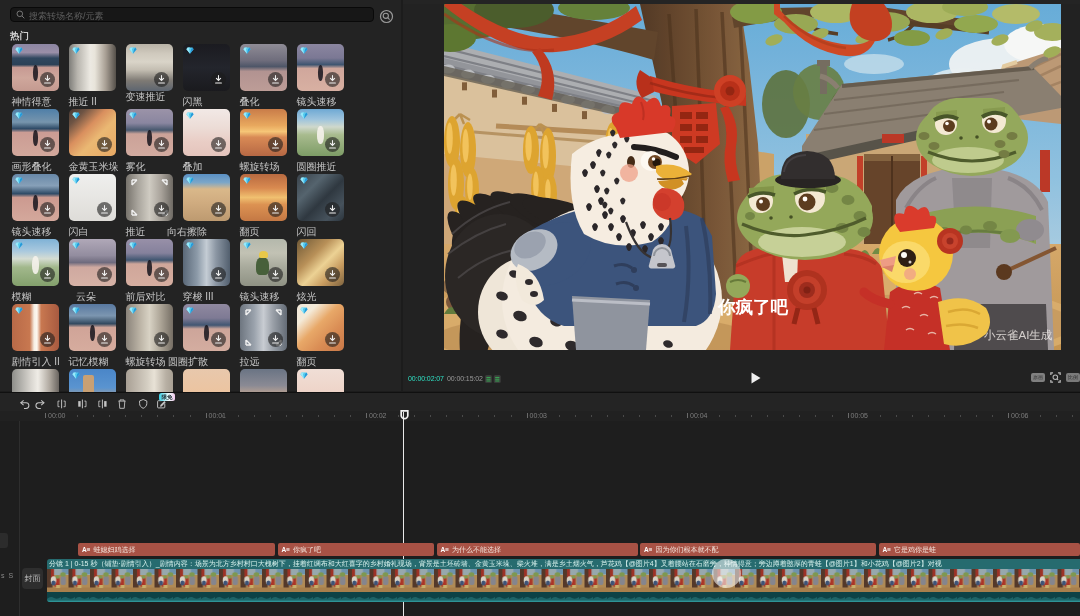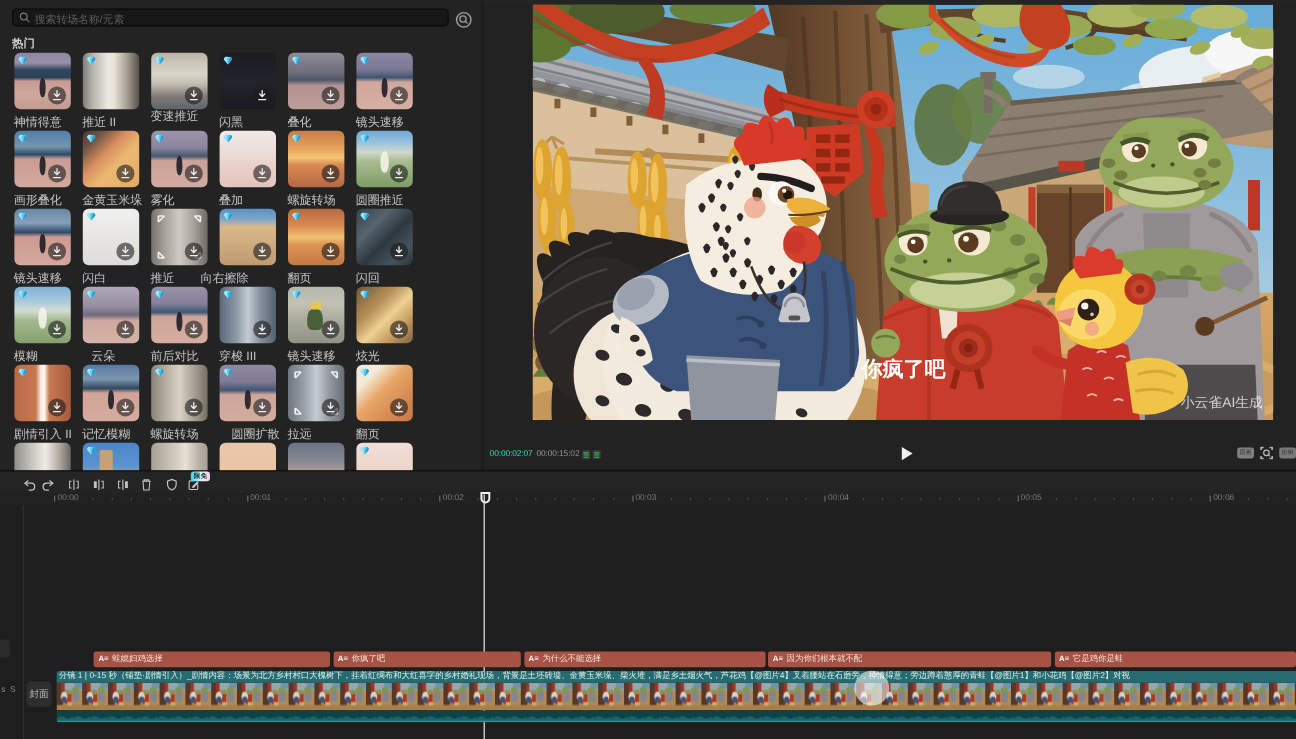--- a/index.html
+++ b/index.html
@@ -341,21 +341,21 @@
       <i class="a" style="left:21px;top:21px;width:5px;height:16px;background:rgba(22,20,28,.85);border-radius:45%"></i>
       <svg class="dm" width="8" height="7" viewBox="0 0 10 9">
         <polygon points="2,0.5 8,0.5 9.6,3 5,8.6 0.4,3" fill="#55ccee"></polygon>
         <polygon points="2,0.5 5,0.5 3.6,3 5,8.6 0.4,3" fill="#9ae8fa"></polygon>
         <polygon points="8,0.5 9.6,3 5,8.6 6.4,3" fill="#2898d8"></polygon>
       </svg>
       <span class="dl"><svg width="15" height="15" viewBox="0 0 15 15">
           <path d="M7.5 3.5v4.6M5.4 6.3L7.5 8.5l2.1-2.2M4.6 11h5.8" stroke="#efefef" stroke-width="1.1" fill="none" stroke-linecap="round"></path>
         </svg></span>
     </div>
-<div class="lb" style="left:193px;top:354.5px">圆圈扩散</div>
+<div class="lb" style="left:168px;top:354.5px">圆圈扩散</div>
 <div class="th" style="left:239.5px;top:303.5px;background:linear-gradient(90deg,#6e7680 0%,#9aa2ac 30%,#c8ccd2 50%,#9aa0a8 70%,#646c76 100%)">
       <svg class="a" style="left:0;top:0" width="47" height="47" viewBox="0 0 47 47">
         <path d="M6 11L11 6M6 6h5M6 6v5" stroke="#f0f0f0" stroke-width="1.4" fill="none"></path>
         <path d="M41 11L36 6M41 6h-5M41 6v5" stroke="#f0f0f0" stroke-width="1.4" fill="none"></path>
         <path d="M6 36l5 5M6 41h5M6 41v-5" stroke="#f0f0f0" stroke-width="1.4" fill="none"></path>
         <path d="M41 36l-5 5M41 41h-5M41 41v-5" stroke="#f0f0f0" stroke-width="1.4" fill="none"></path>
       </svg>
       <span class="dl"><svg width="15" height="15" viewBox="0 0 15 15">
           <path d="M7.5 3.5v4.6M5.4 6.3L7.5 8.5l2.1-2.2M4.6 11h5.8" stroke="#efefef" stroke-width="1.1" fill="none" stroke-linecap="round"></path>
         </svg></span>

